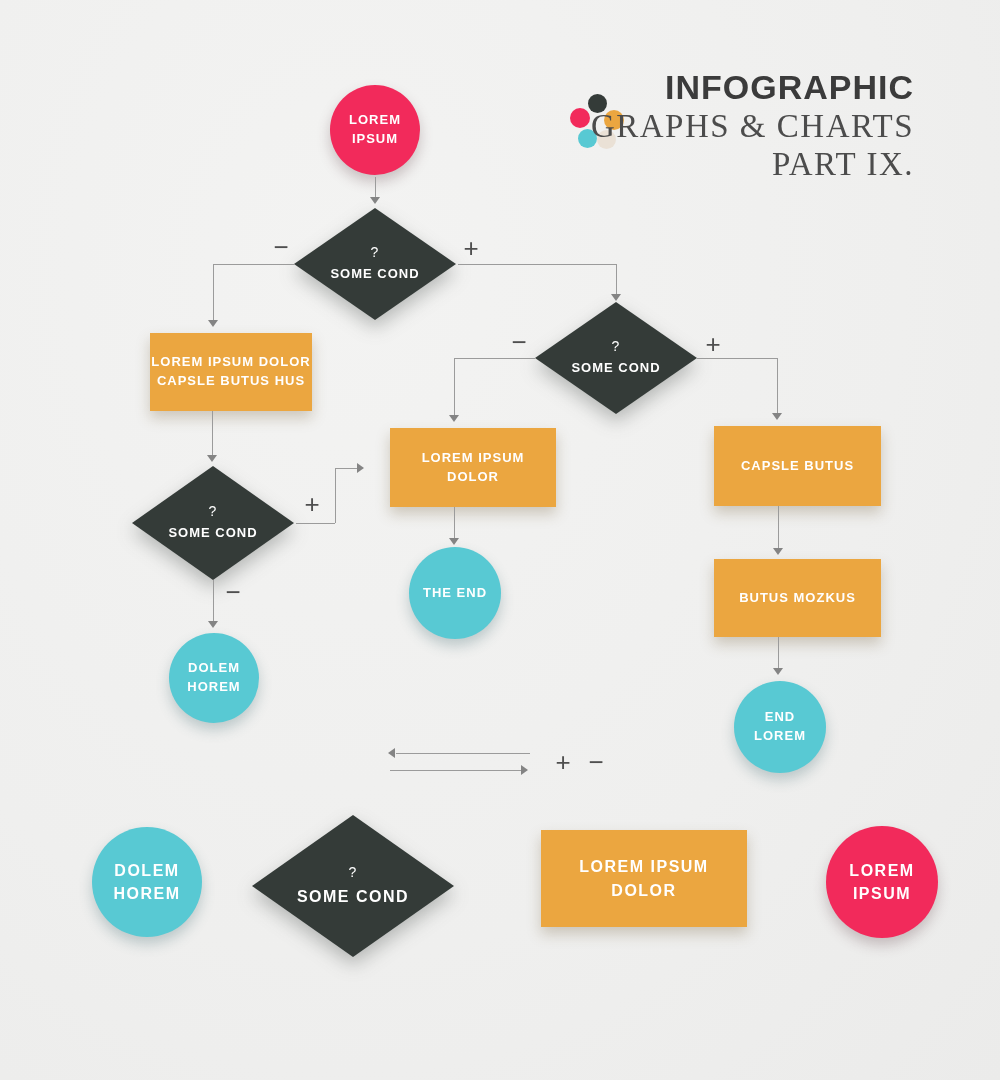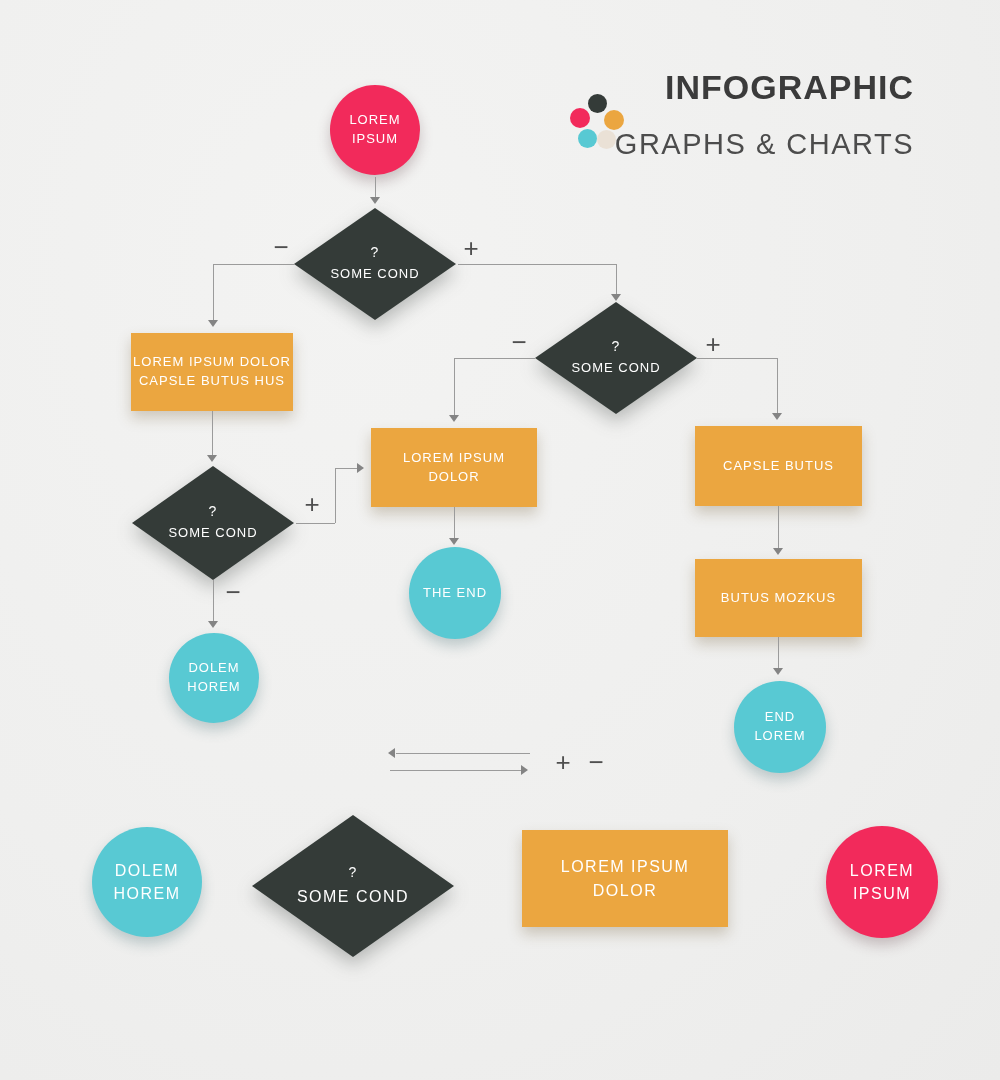--- a/index.html
+++ b/index.html
@@ -4,37 +4,37 @@
 <style>
   html,body{margin:0;padding:0;}
   .stage{
     position:relative;width:1000px;height:1080px;overflow:hidden;
     background:radial-gradient(ellipse at 35% 25%, #f3f3f2 0%, #efefee 60%, #ebebea 100%);
     font-family:"Liberation Sans", sans-serif;
   }
   
   .title-block{position:absolute;top:68px;right:86px;text-align:right;color:#3b3b3b;}
   .title-main{font-size:34px;font-weight:700;letter-spacing:1px;color:#3b3b3b;}
-  .title-sub{font-size:29px;font-weight:400;letter-spacing:1.5px;color:#4c4c4c;margin-top:21px;}
+  .title-sub{font-size:33px;font-weight:400;letter-spacing:1.5px;color:#4c4c4c;margin-top:1px;font-family:Liberation Serif, serif;}
   .logo{position:absolute;left:570px;top:92px;width:58px;height:60px;}
   .dot{position:absolute;border-radius:50%;}
   .dot-dark{left:18px;top:2px;width:19px;height:19px;background:#343b38;}
   .dot-pink{left:0px;top:16px;width:20px;height:20px;background:#f22a5b;}
   .dot-orange{left:34px;top:18px;width:20px;height:20px;background:#eba640;}
   .dot-teal{left:8px;top:37px;width:19px;height:19px;background:#58c9d3;}
   .dot-cream{left:27px;top:38px;width:19px;height:19px;background:#eae1d6;}
   
   .node{position:absolute;display:flex;flex-direction:column;align-items:center;justify-content:center;
         text-align:center;color:#fff;}
-  .lbl{font-size:13px;letter-spacing:1px;line-height:1.45;white-space:pre-line;}
+  .lbl{font-size:13px;letter-spacing:1px;line-height:1.45;white-space:pre-line;font-weight:bold;}
   .big .lbl{font-size:16px;letter-spacing:1.5px;}
   .circle{border-radius:50%;}
   .pink{background:#f22a5b;box-shadow:0 7px 13px rgba(95,60,70,0.28);}
   .teal{background:#58c9d3;box-shadow:0 7px 13px rgba(70,110,115,0.30);}
-  .rect{background:#eba640;box-shadow:0 7px 13px rgba(110,90,50,0.28);}
+  .rect{background:#eba640;box-shadow:0 7px 13px rgba(110,90,50,0.28);margin-left:19px;}
   .dwrap{position:absolute;filter:drop-shadow(0 8px 9px rgba(60,65,63,0.32));}
   .diamond{width:100%;height:100%;background:#343b38;clip-path:polygon(50% 0,100% 50%,50% 100%,0 50%);
            display:flex;flex-direction:column;align-items:center;justify-content:center;text-align:center;color:#fff;}
   .qmark{font-size:14px;letter-spacing:1px;margin-bottom:5px;}
   
   .n-start{left:330px;top:85px;width:90px;height:90px;}
   .d-cond1{left:294px;top:208px;width:162px;height:112px;}
   .r-rect1{left:131px;top:333px;width:162px;height:78px;}
   .d-cond2{left:535px;top:302px;width:162px;height:112px;}
   .r-rect2{left:371px;top:428px;width:166px;height:79px;}
@@ -71,20 +71,21 @@
   <div class="logo">
     <div class="dot dot-dark"></div>
     <div class="dot dot-pink"></div>
     <div class="dot dot-orange"></div>
     <div class="dot dot-teal"></div>
     <div class="dot dot-cream"></div>
   </div>
   <div class="title-block">
     <div class="title-main">INFOGRAPHIC</div>
     <div class="title-sub">GRAPHS &amp; CHARTS</div>
+    <div class="title-sub">PART IX.</div>
   </div>
 
   <div class="node circle pink n-start">
     <div class="lbl">LOREM
 IPSUM</div>
   </div>
 
   <div class="dwrap d-cond1">
     <div class="diamond">
       <div class="qmark">?</div>

